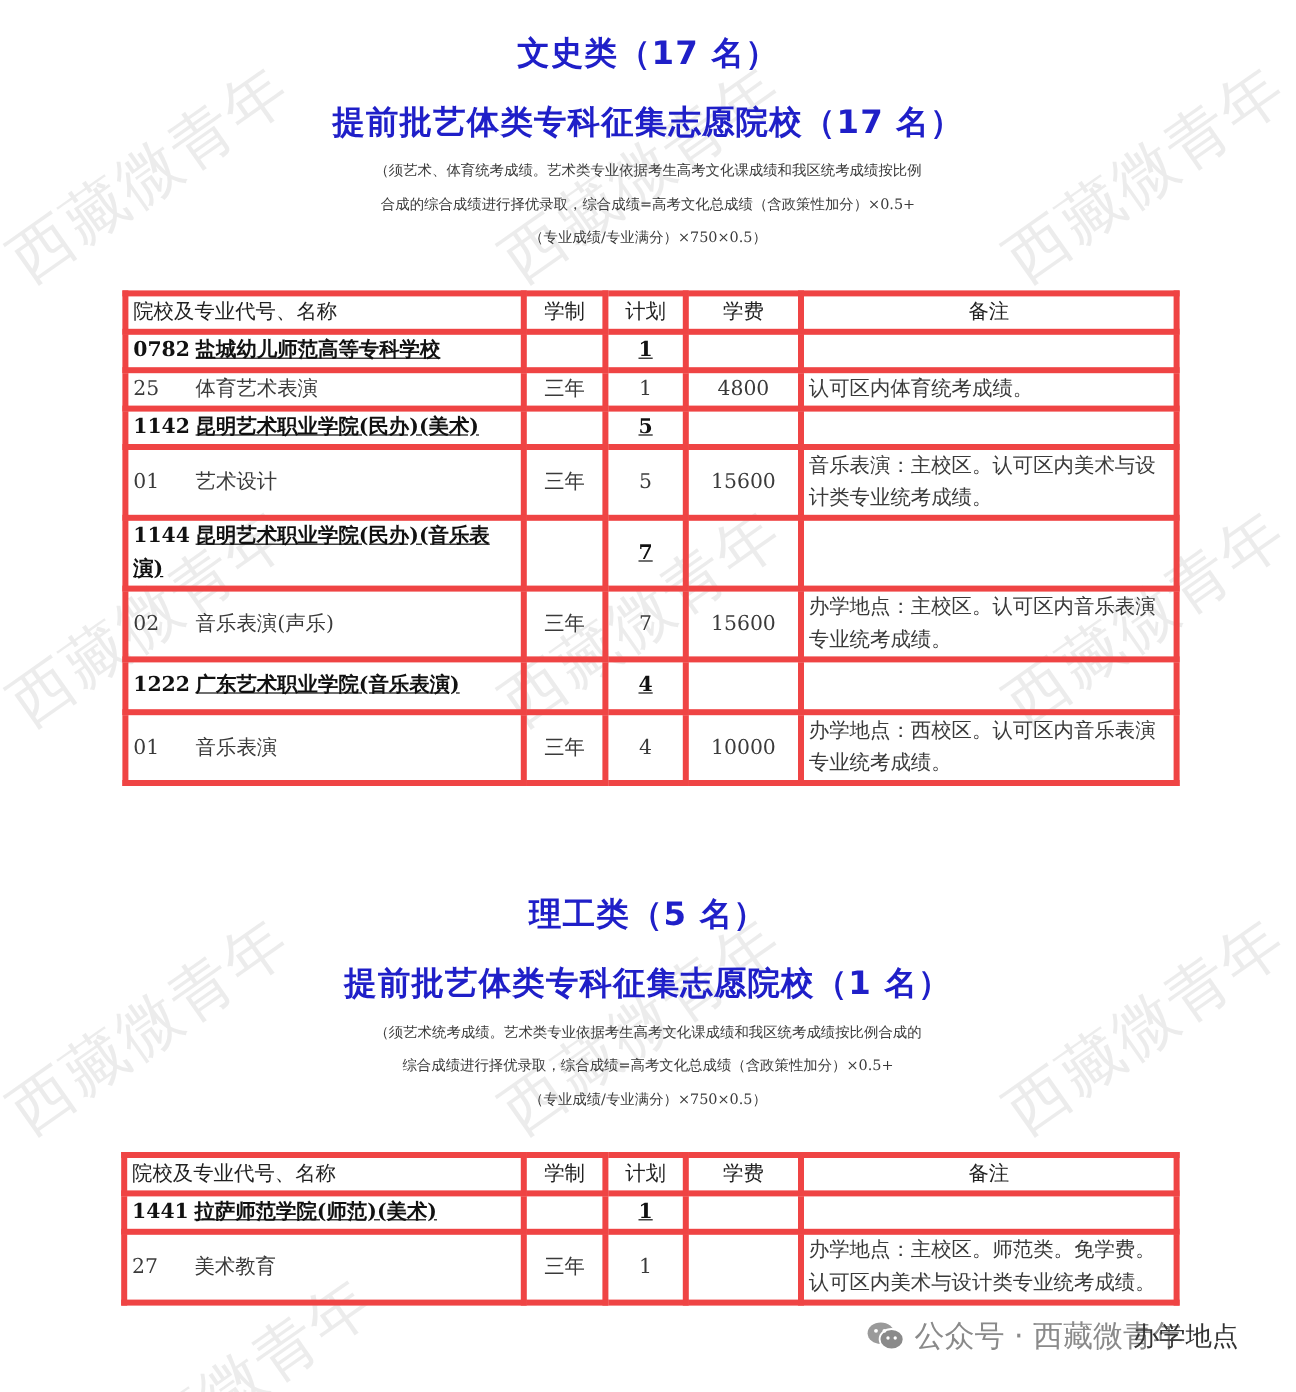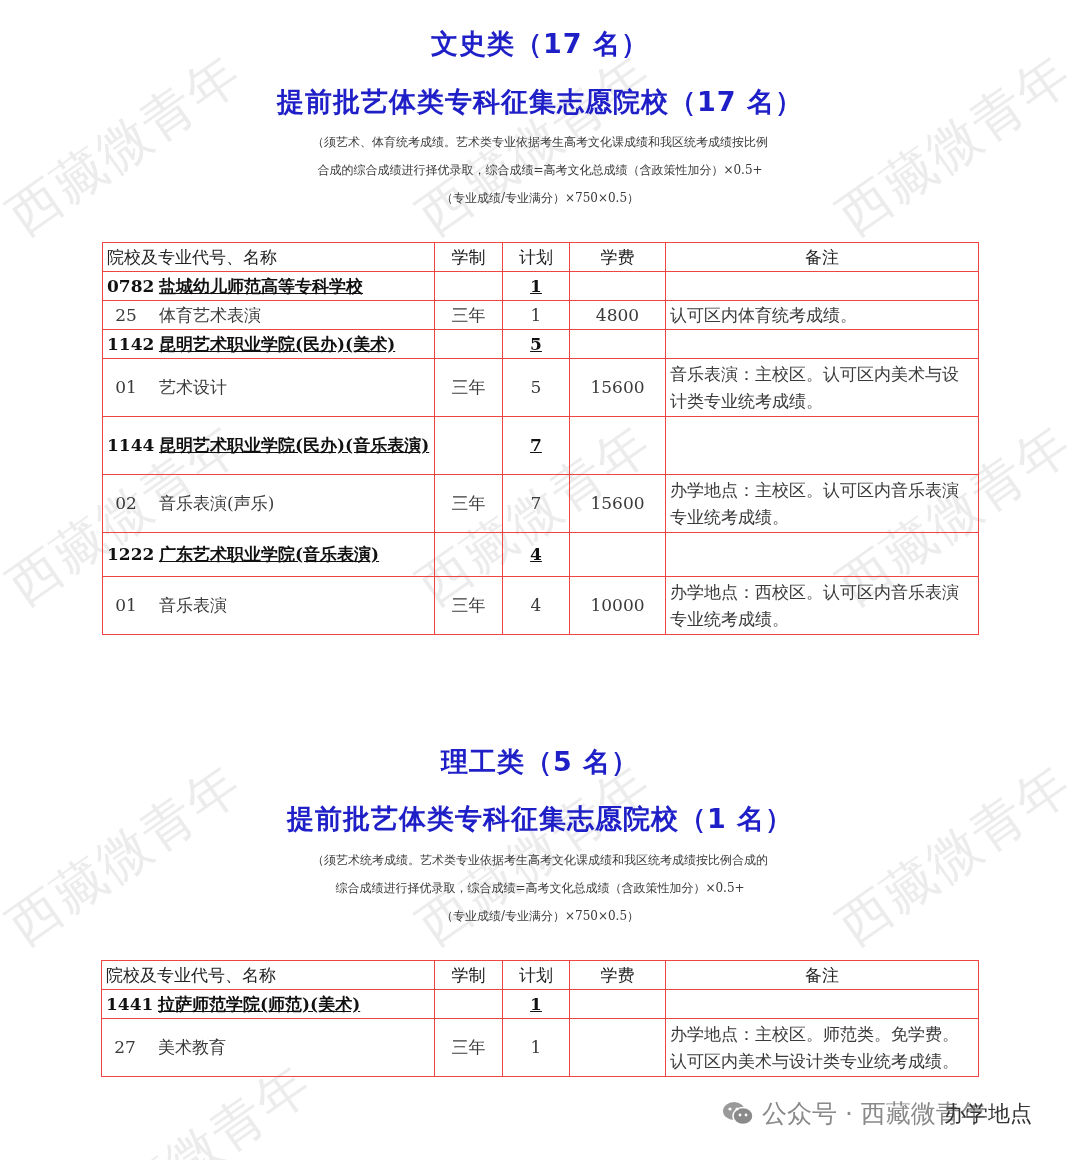--- a/index.html
+++ b/index.html
@@ -20,29 +20,29 @@
   .note {
     position: absolute; left: 0; width: 1080px; text-align: center;
     font-size: 12px; line-height: 28px; color: #3a3a3a;
   }
   .note div { white-space: nowrap; }
   table.t {
     position: absolute; border-collapse: collapse; table-layout: fixed;
     font-size: 17px; color: #3a3a3a;
   }
   table.t td, table.t th {
-    border: 1px solid #ef4444; padding: 0 4px; vertical-align: middle;
+    border: 5px solid #ef4444; padding: 0 4px; vertical-align: middle;
     font-weight: normal; line-height: 27px;
   }
   table.t th { text-align: center; color: #222; }
   table.t th.first { text-align: left; }
   table.t tr.school td { color: #111; font-weight: bold; text-decoration: underline; }
   table.t td.c { text-align: center; }
   .code { display: inline-block; width: 52px; }
-  .major .code { text-align: center; width: 38px; margin-right: 14px; }
+  .major .code { text-align: left; width: 38px; margin-right: 14px; }
   .wm {
     position: absolute; font-family: "DejaVu Sans", sans-serif; font-size: 52px;
     color: rgba(170,170,170,0.22); transform: rotate(-35deg); white-space: nowrap;
     pointer-events: none; letter-spacing: 2px;
   }
   .footer {
     position: absolute; left: 722px; top: 1097px; font-family: "DejaVu Sans", sans-serif;
     font-size: 25px; color: #8a8a8a; white-space: nowrap;
   }
   .footer .overlay { position: absolute; left: 222px; top: 2px; color: #333; font-size: 22px; }

